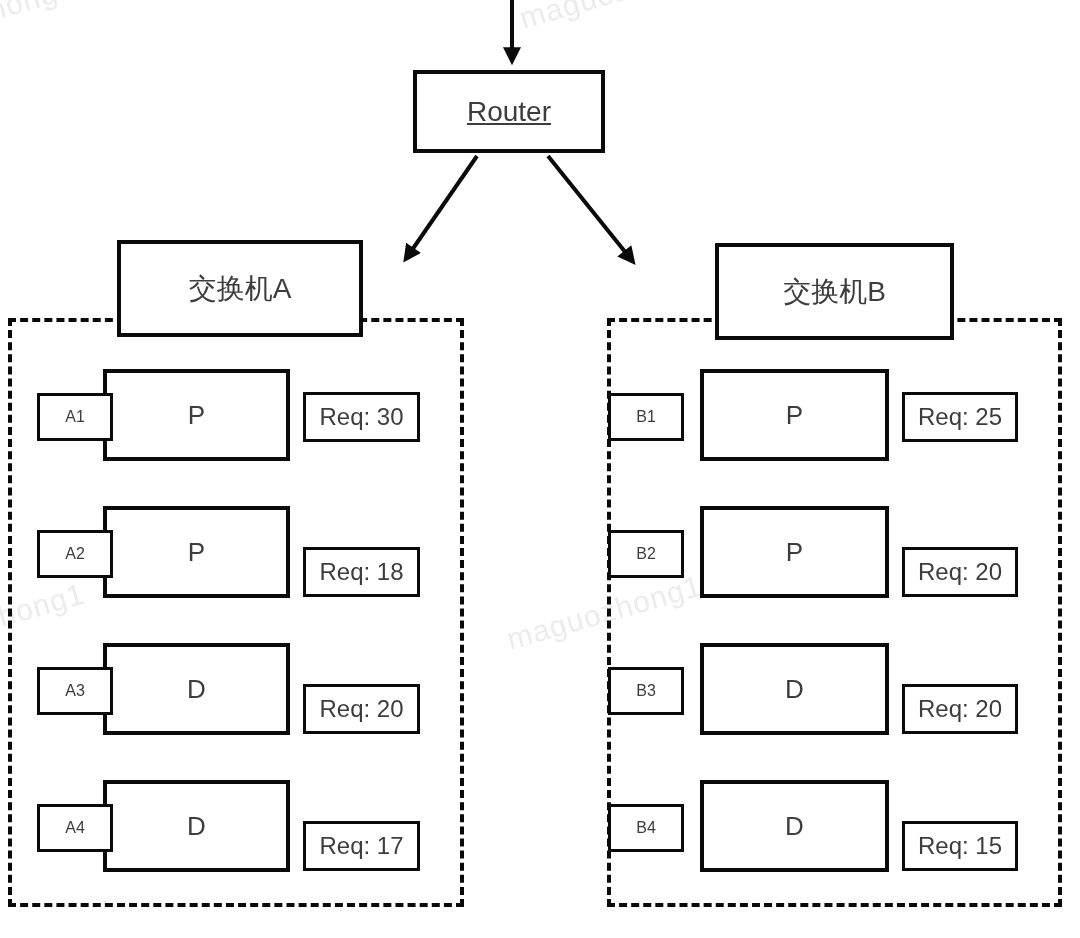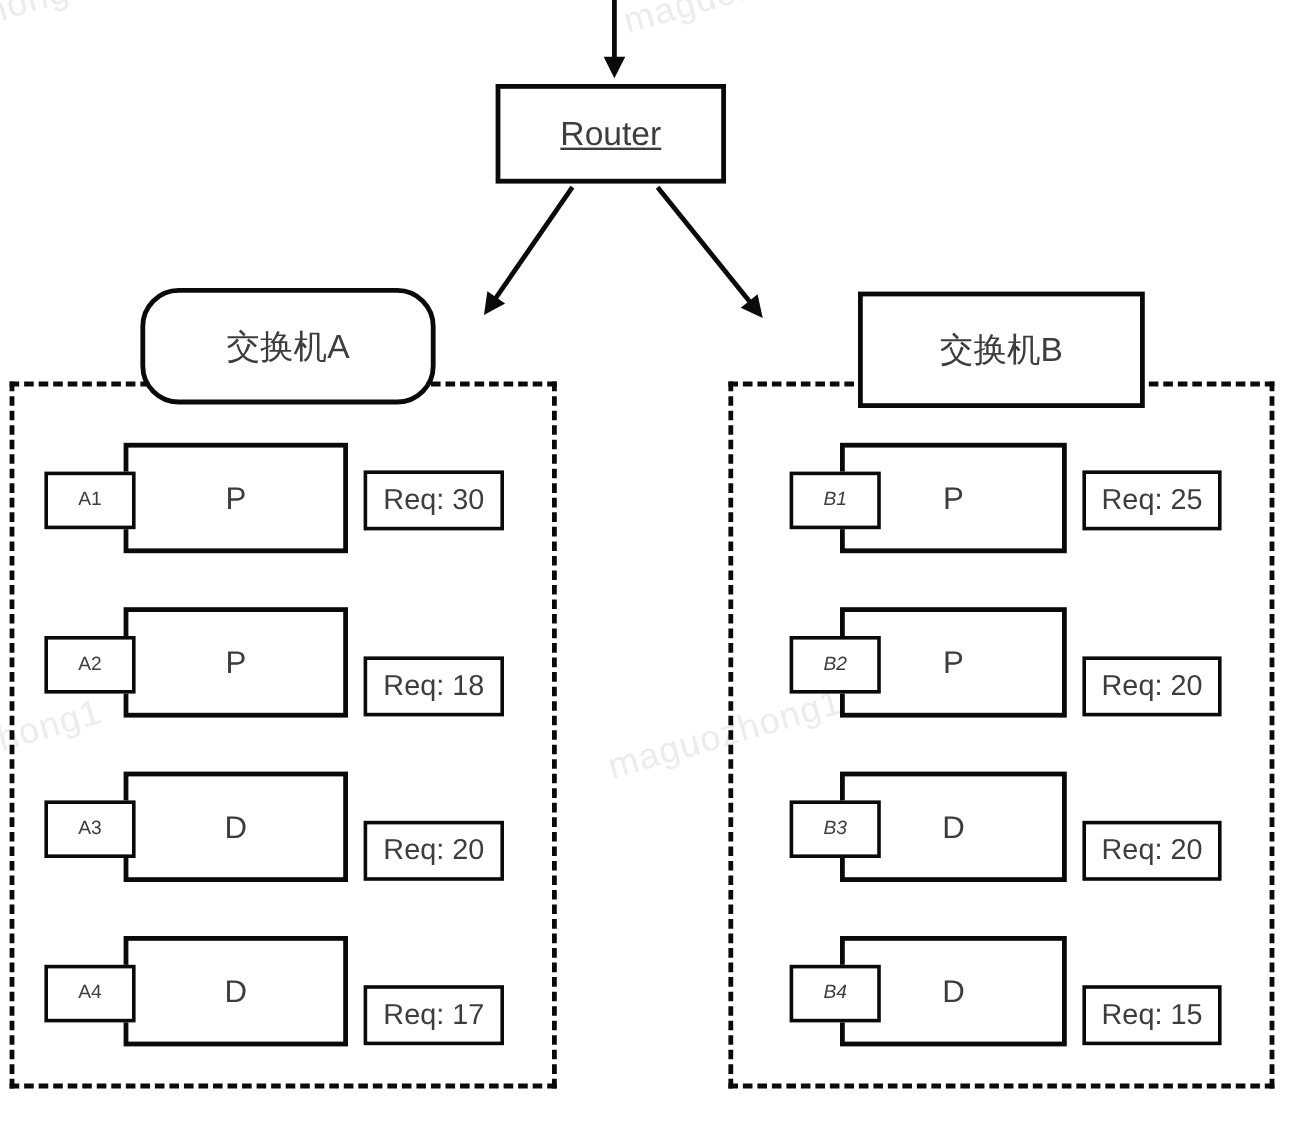--- a/index.html
+++ b/index.html
@@ -47,37 +47,37 @@
     border:4px dashed var(--line);
     box-sizing:border-box;
     background:transparent;
     z-index:1;
   }
   .cluster-a{left:8px;top:318px;width:456px;height:589px;}
   .cluster-b{left:607px;top:318px;width:455px;height:589px;}
   .switch-title{
     font-size:28px;z-index:2;
   }
-  .switch-a{left:117px;top:240px;width:246px;height:97px;border-radius:32px;}
+  .switch-a{left:117px;top:240px;width:246px;height:97px;}
   .switch-b{left:715px;top:243px;width:239px;height:97px;}
   .device{
     font-size:26px;z-index:2;
   }
   .dev-a{left:103px;width:187px;height:92px;}
   .dev-b{left:700px;width:189px;height:92px;}
   .tag{
     position:absolute;
     background:#fff;
     border:3px solid var(--line);
     display:flex;align-items:center;justify-content:center;
     box-sizing:border-box;
     font-size:16px;z-index:3;
   }
   .tag-a{left:37px;width:76px;height:48px;}
-  .tag-b{left:658px;width:76px;height:48px;font-style:italic;}
+  .tag-b{left:608px;width:76px;height:48px;}
   .req{
     position:absolute;
     background:#fff;
     border:3px solid var(--line);
     display:flex;align-items:center;justify-content:center;
     box-sizing:border-box;
     font-size:24px;z-index:2;
   }
   .req-a{left:303px;width:117px;height:50px;}
   .req-b{left:902px;width:116px;height:50px;}

